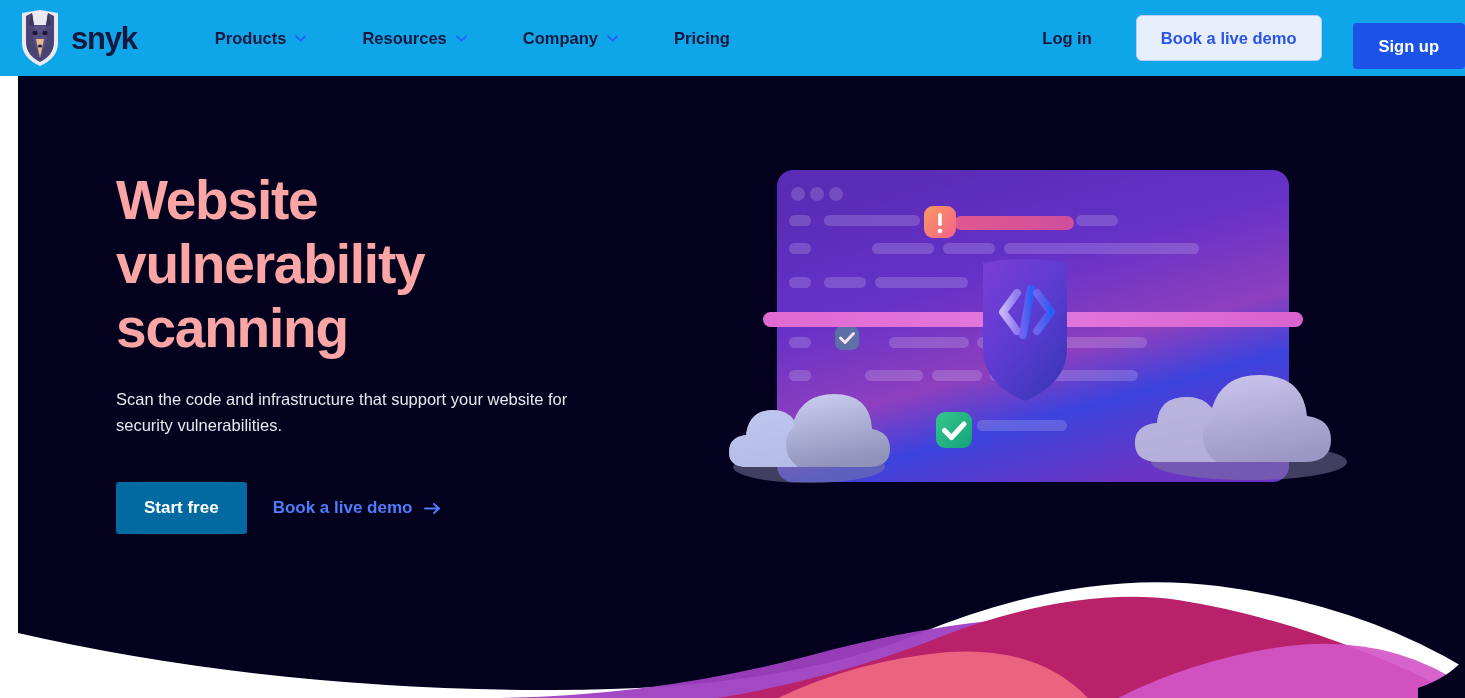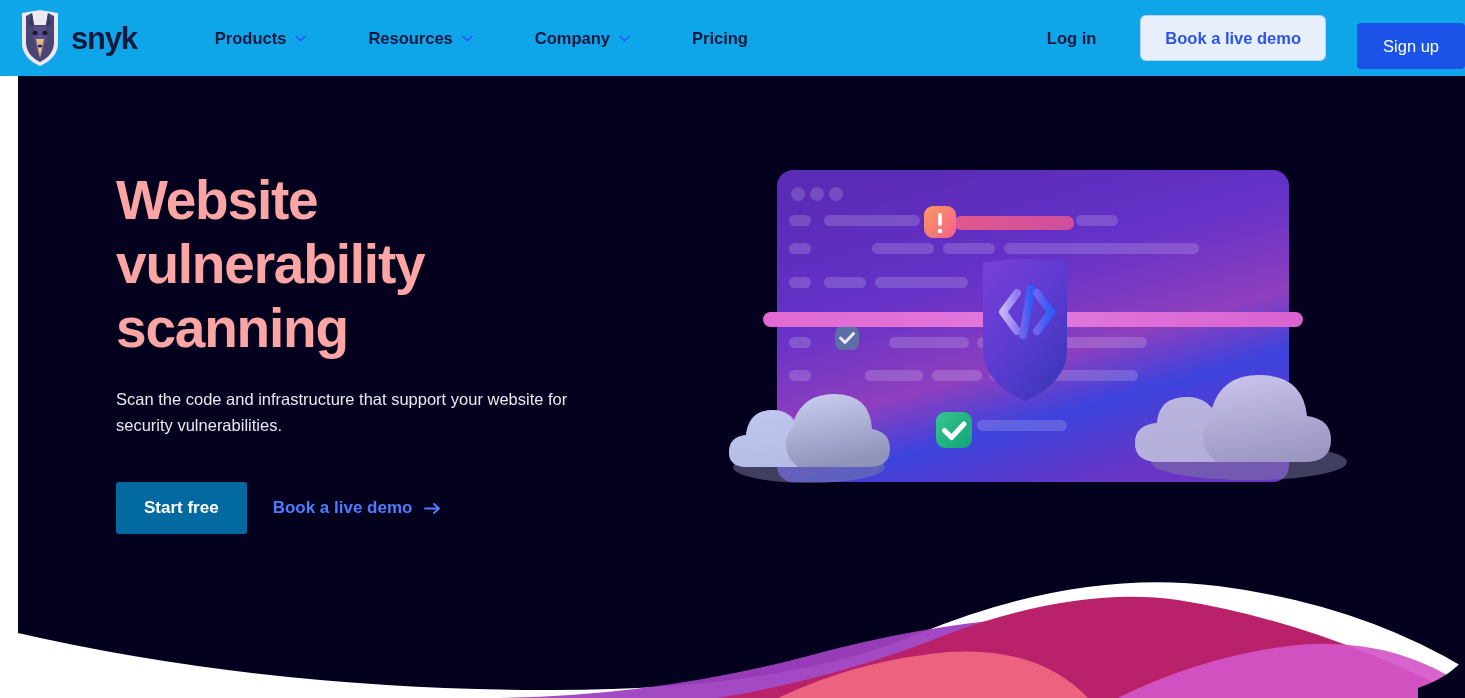--- a/index.html
+++ b/index.html
@@ -20,21 +20,21 @@
   .brand{
     display:flex; align-items:center; gap:9px;
     margin-left:18px; height:58px;
   }
   .brand-logo{ width:44px; height:58px; display:block; }
   .brand-word{
     font-size:31px; font-weight:700; letter-spacing:-1.2px;
     color:#16183e; line-height:1;
   }
   .nav-links{
-    display:flex; align-items:flex-end; gap:14px; margin-left:54px;
+    display:flex; align-items:flex-end; gap:8px; margin-left:54px;
   }
   .nav-link{
     display:flex; align-items:center; gap:9px;
     padding:0 24px; height:40px;
     font-size:16.5px; font-weight:700; color:#16183e;
     cursor:pointer; white-space:nowrap;
   }
   .chev{ display:block; width:11px; height:7px; }
   .nav-right{
     margin-left:auto; display:flex; align-items:center; gap:16px;
@@ -46,21 +46,21 @@
   .btn-demo-nav{
     height:46px; padding:0 24px; border-radius:6px;
     background:#e7eefc; border:1px solid #b9cdf7;
     color:#2a54e8; font-size:16.5px; font-weight:700;
     display:flex; align-items:center; justify-content:center;
     cursor:pointer; white-space:nowrap;
   }
   .btn-signup{
     height:46px; padding:0 26px; border-radius:4px; margin-left:15px;
     background:#1b52e8; border:none;
-    color:#ffffff; font-size:16.5px; font-weight:400;
+    color:#ffffff; font-size:16.5px; font-weight:700;
     display:flex; align-items:center; justify-content:center;
     cursor:pointer; white-space:nowrap;margin-top:16px;
   }
 
   
   .hero{
     position:absolute; top:76px; left:18px;
     width:1447px; height:622px;
     background:#04011e;
     overflow:hidden;

